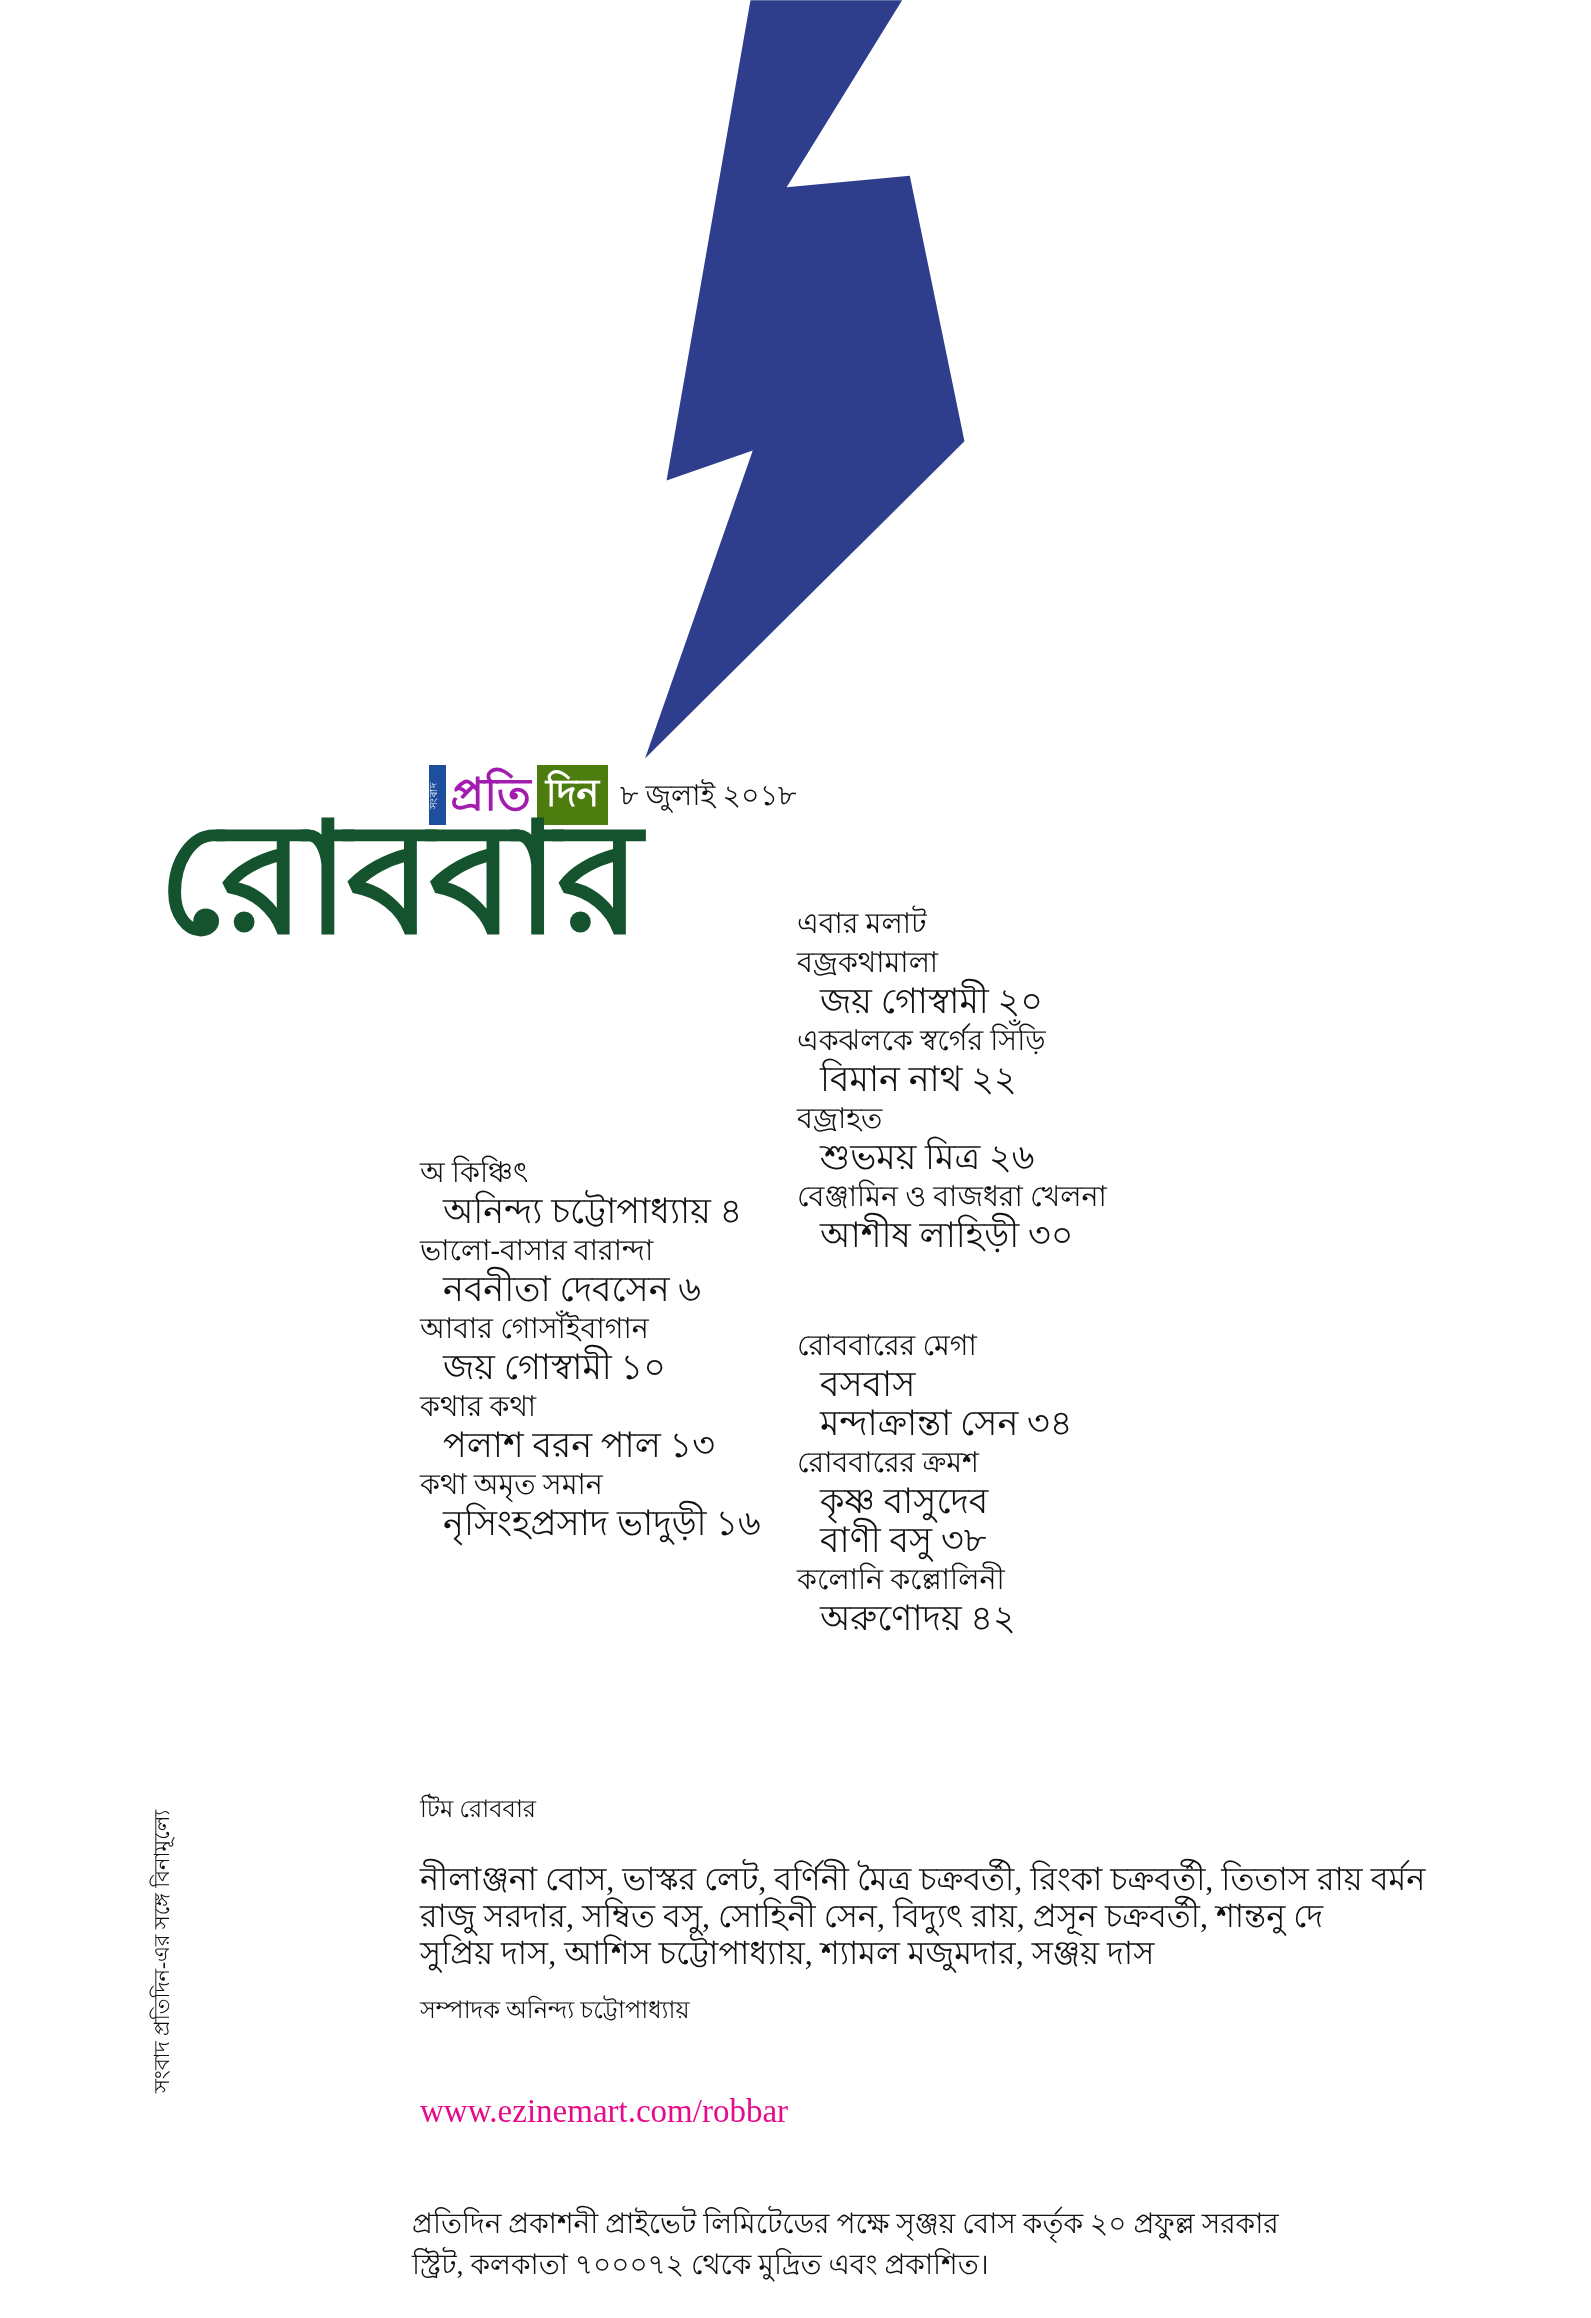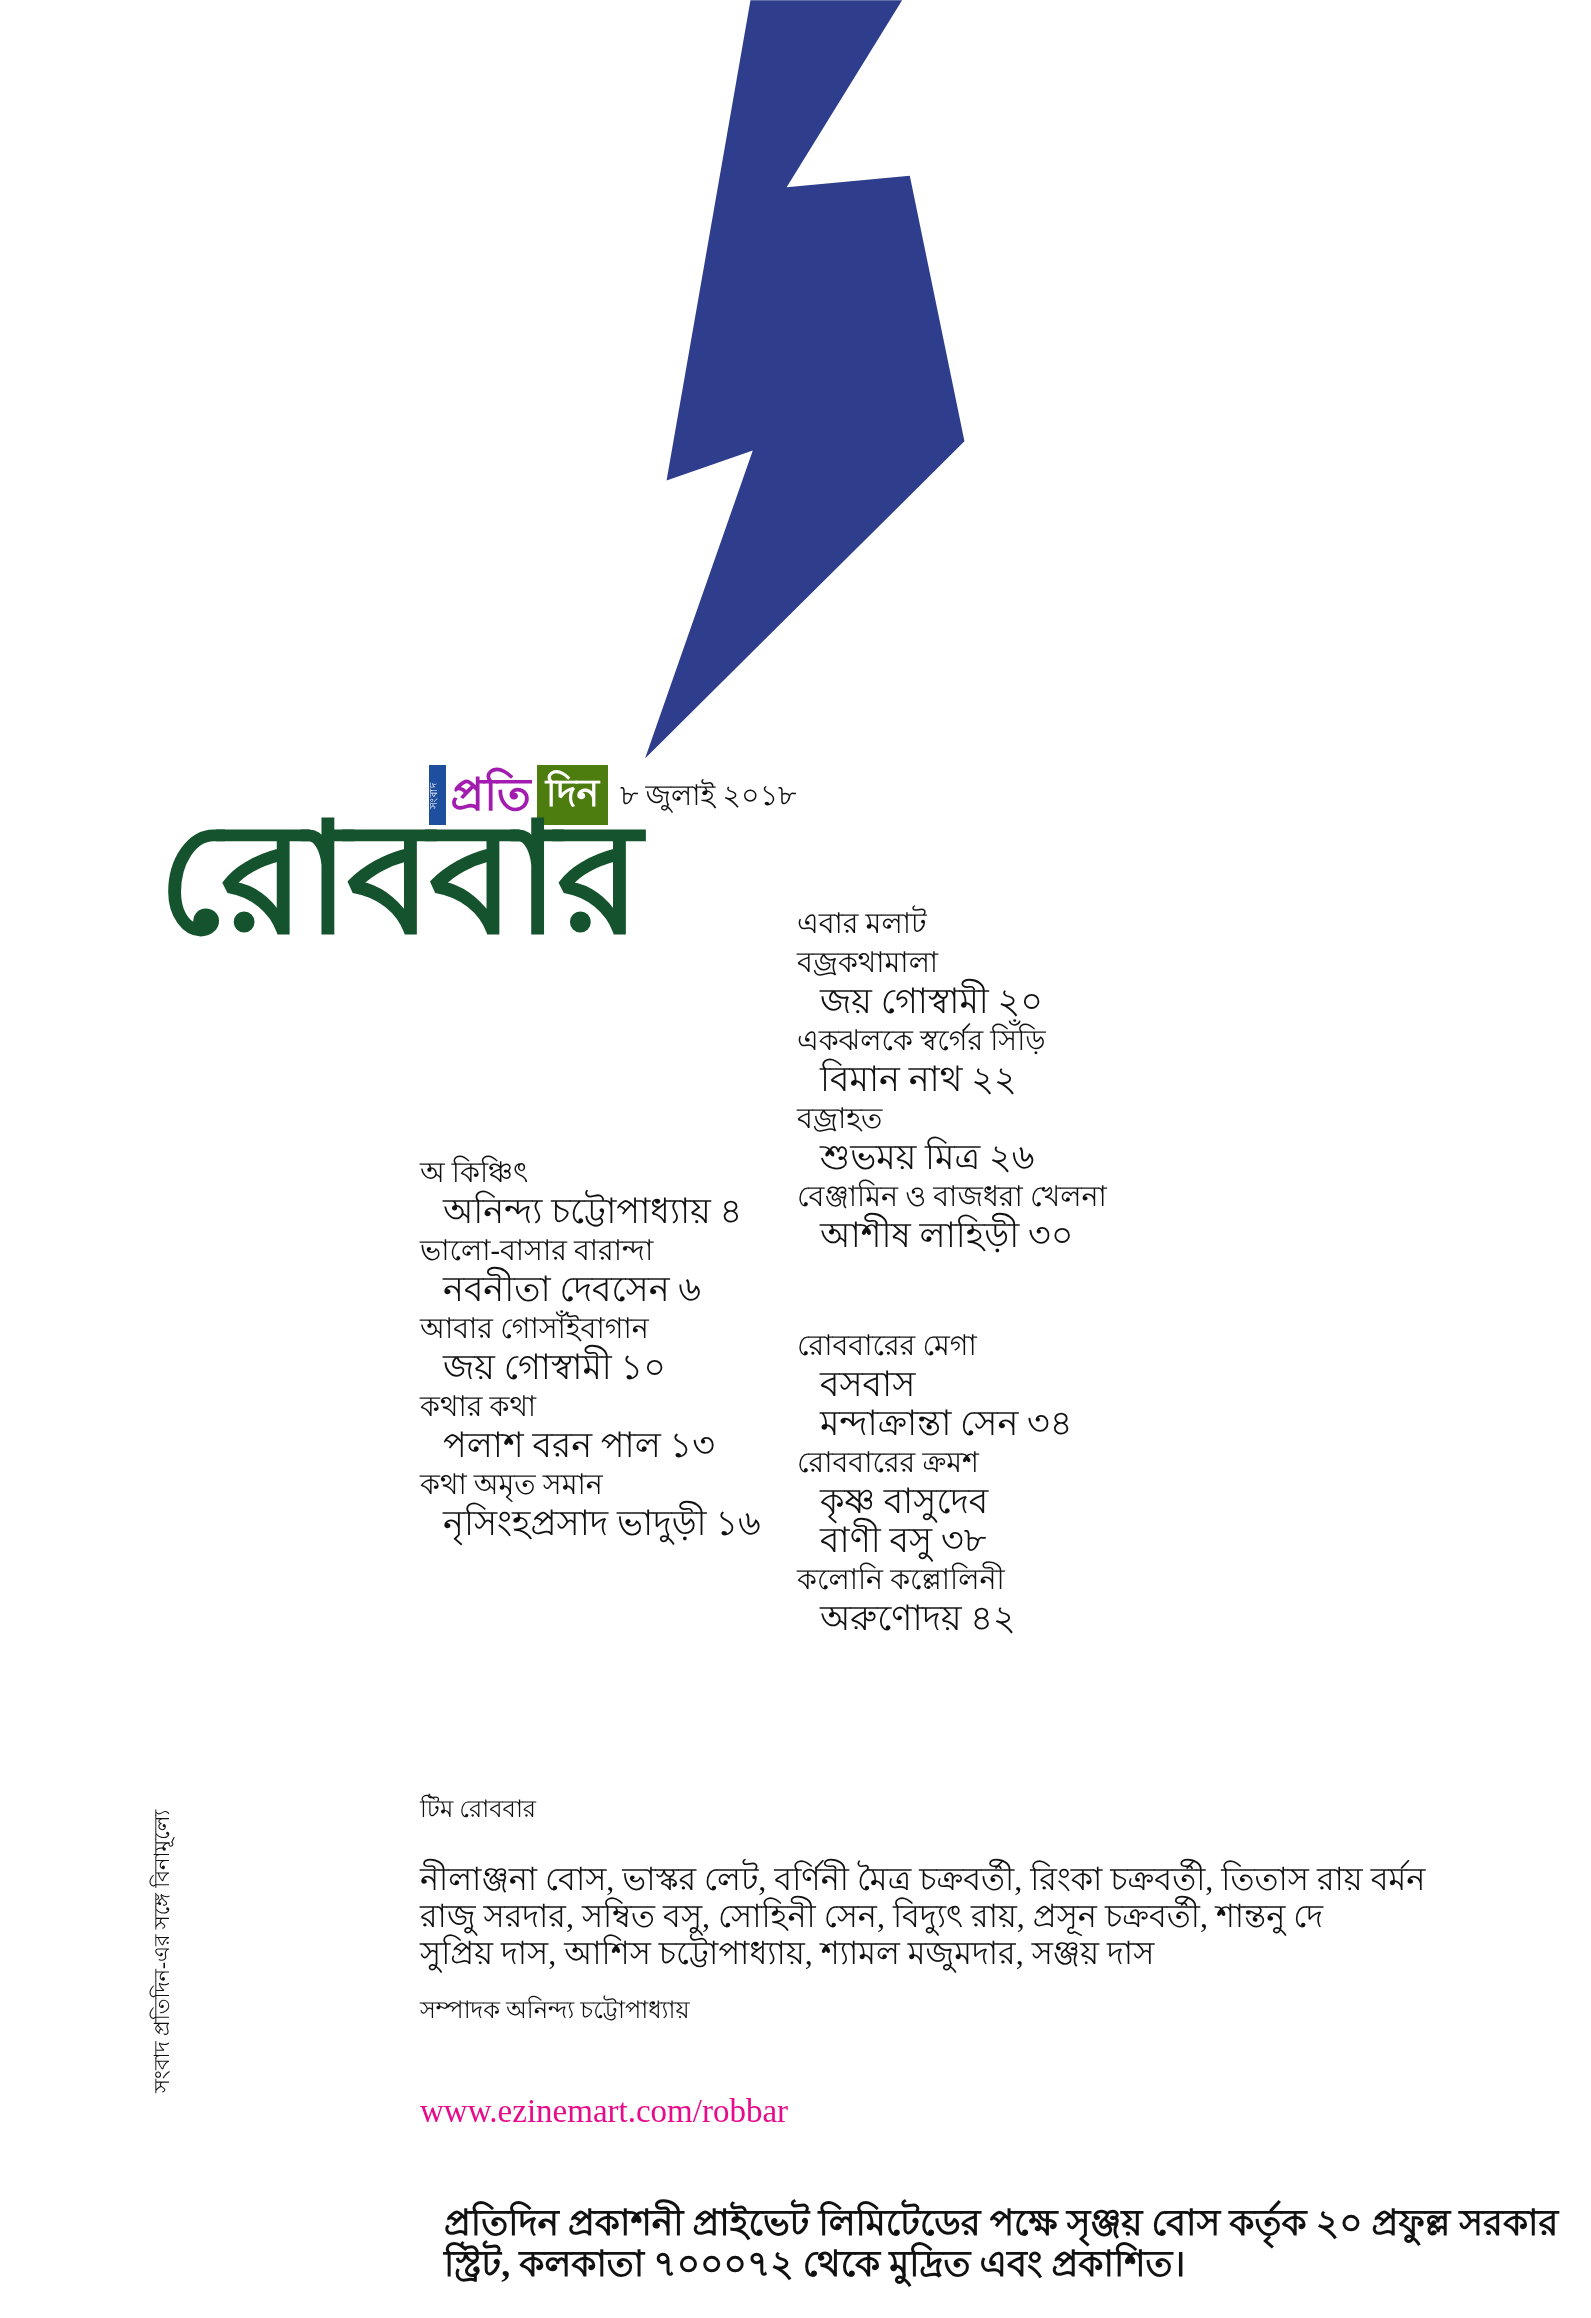--- a/index.html
+++ b/index.html
@@ -48,21 +48,21 @@
   
   .team{left:420px;top:1794px;width:770px;}
   .team-label{font-size:24px;line-height:31px;}
   .team-names{margin-top:36px;font-size:32px;line-height:37px;}
   .team-names div{white-space:nowrap;}
   .editor-line{margin-top:23px;font-size:24px;line-height:31px;white-space:nowrap;}
   .website{
     left:420px;top:2092px;font-size:33px;line-height:38px;color:#e60b8a;
     font-family:"Liberation Serif","DejaVu Serif",serif;white-space:nowrap;cursor:pointer;
   }
-  .publisher{left:444px;top:2203px;width:777px;font-size:36px;line-height:41px;font-weight:bold;}
+  .publisher{left:412px;top:2203px;width:777px;font-size:28px;line-height:41px;}
   .publisher div{white-space:nowrap;}
 
   
   .side-note{
     left:151px;top:1800px;height:293px;font-size:21px;line-height:23px;
     writing-mode:vertical-rl;transform:rotate(180deg);white-space:nowrap;
   }
 </style>
 </head>
 <body>

